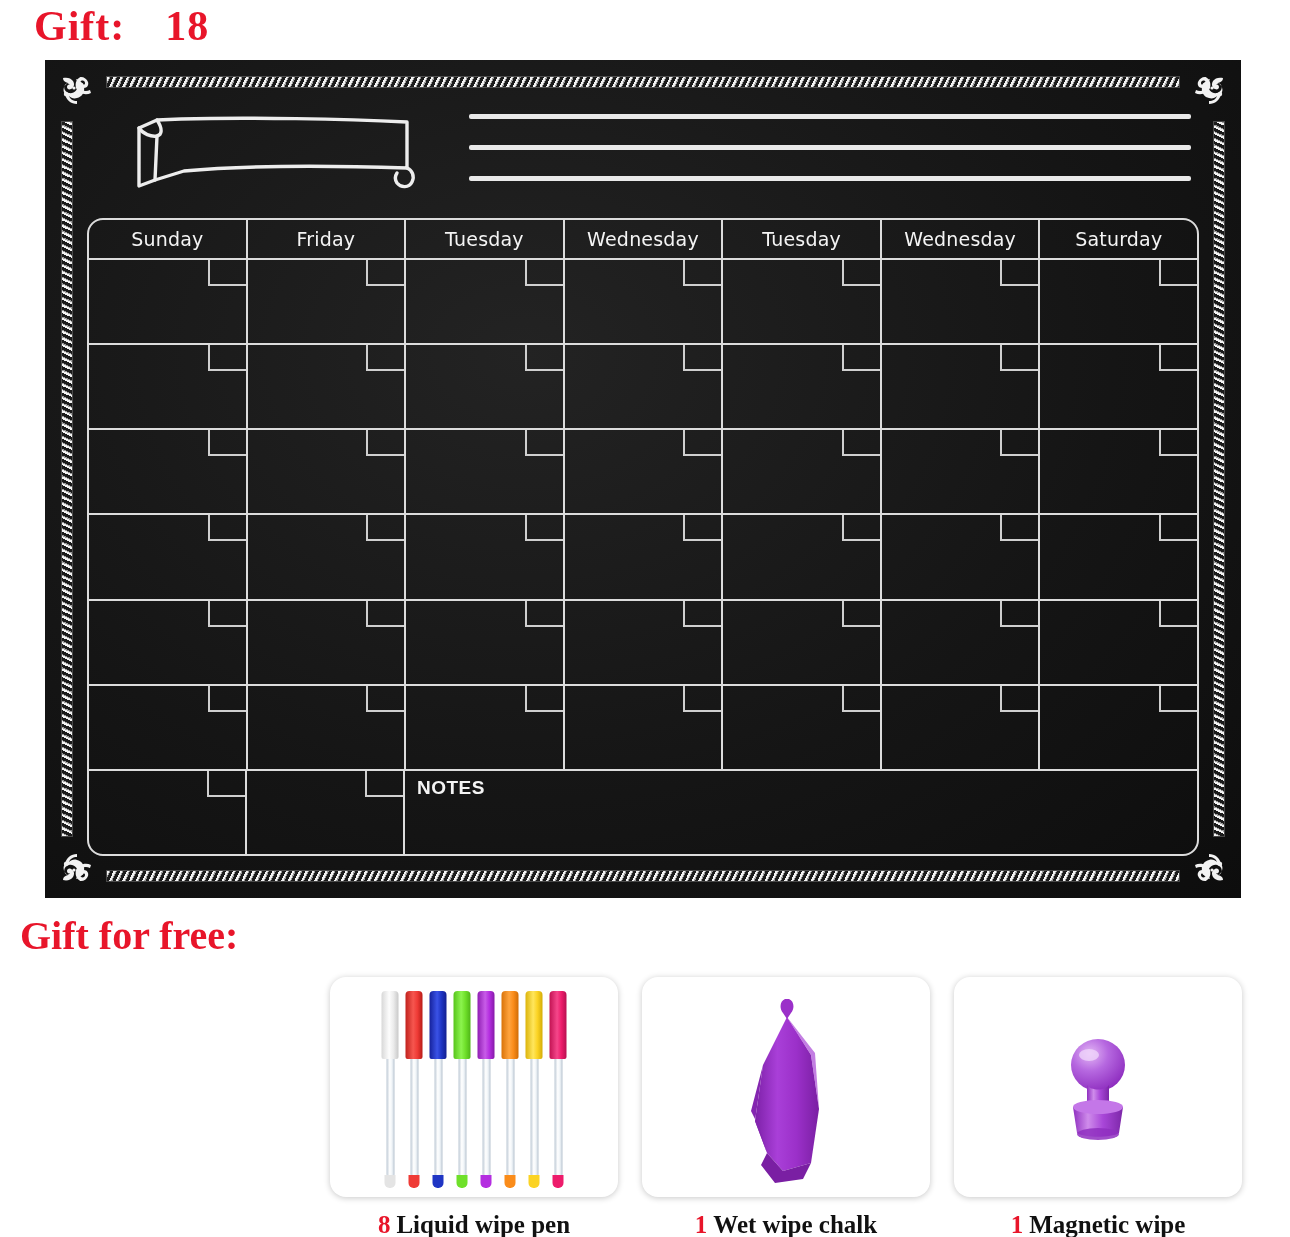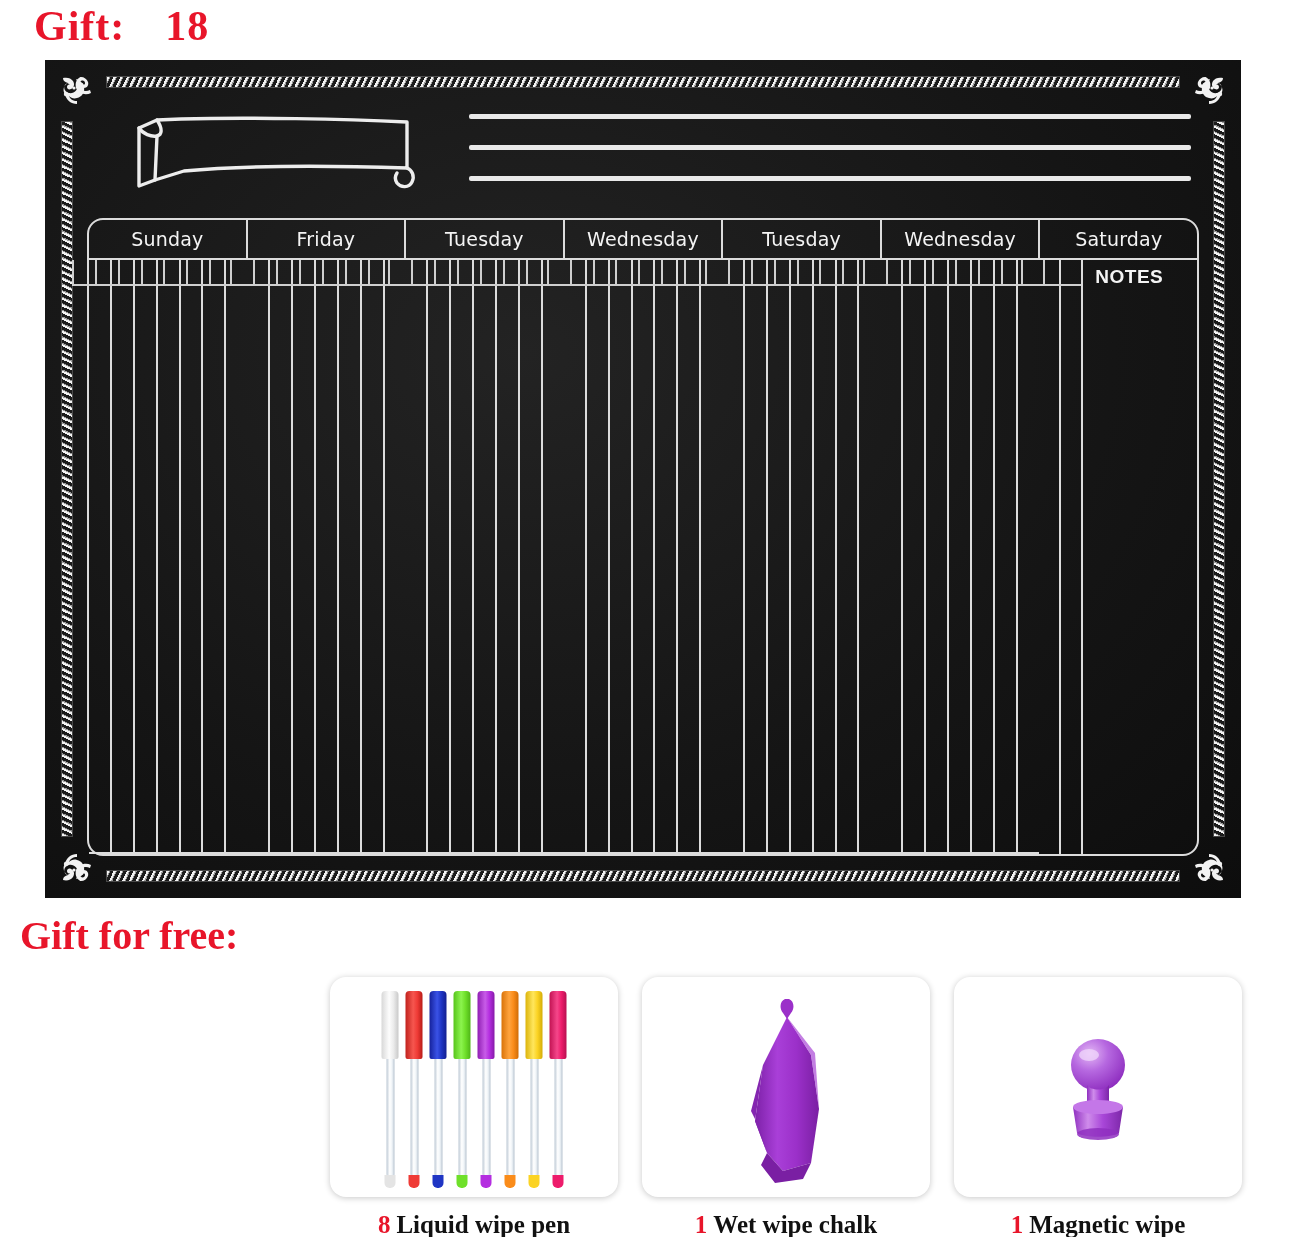--- a/index.html
+++ b/index.html
@@ -132,21 +132,21 @@
     display: flex;
     align-items: center;
     justify-content: center;
     color: #f4f4f4;
     font-size: 19px;
     font-family: "DejaVu Sans", sans-serif;
     letter-spacing: .2px;
   }
   .cal-head .day-head:last-child { border-right: none; }
 
-  .cal-body { flex: 1 1 auto; display: flex; flex-direction: row; }
+  .cal-body { flex: 1 1 auto; display: flex; flex-direction: column; }
   .cal-row {
     flex: 1 1 0;
     display: flex;
     border-bottom: 2px solid #dcdcdc;
   }
   .cal-row:last-child { border-bottom: none; }
   .cal-cell {
     flex: 1 1 0;
     border-right: 2px solid #dcdcdc;
     position: relative;

